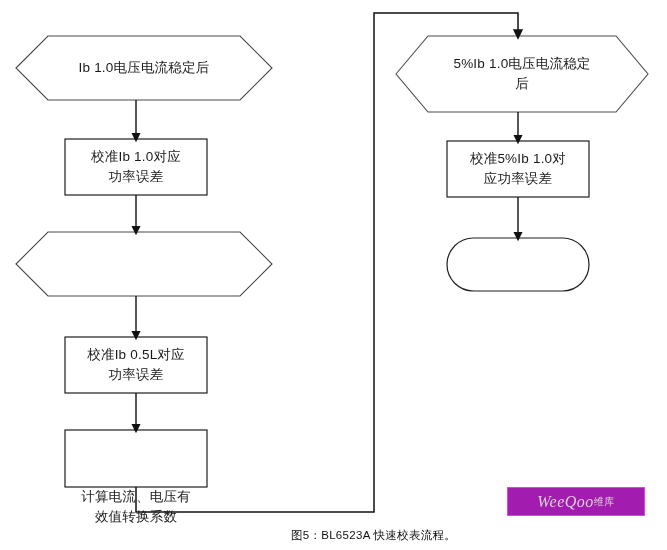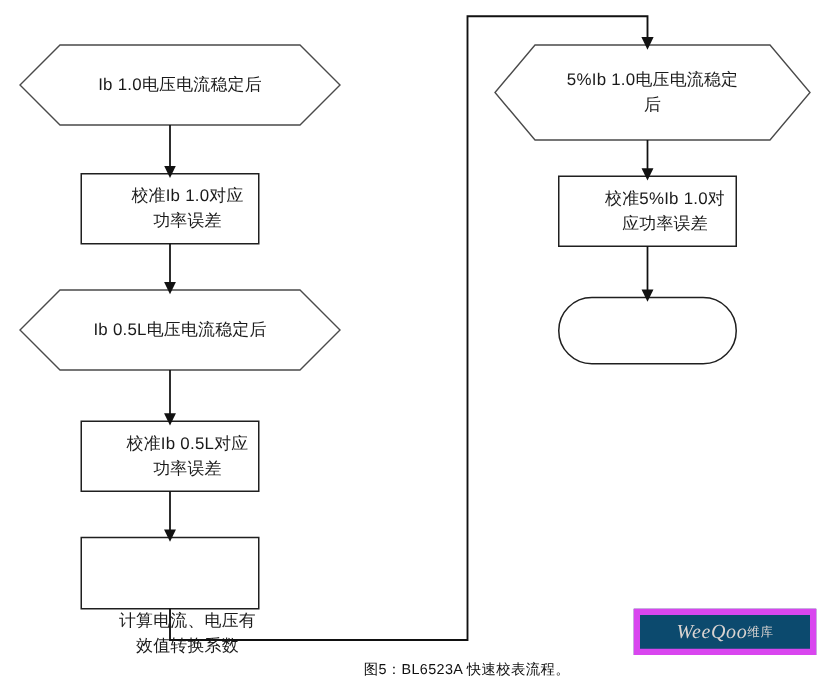--- a/index.html
+++ b/index.html
@@ -37,43 +37,43 @@
     text-align: center;
     color: #1a1a1a;
     font-family: "Liberation Sans", sans-serif;
     font-size: 13.5px;
     line-height: 20px;
     letter-spacing: 0.2px;
     white-space: pre-line;
     pointer-events: none;
   }
   .hex-label { font-size: 13.5px; }
-  .box-label { font-size: 13.5px; padding-left: 14px; }
+  .box-label { font-size: 13.5px; }
   .term-label { font-size: 14px; }
 
   #caption {
     position: absolute;
     left: 0;
     top: 528px;
     width: 667px;
     text-align: center;
     font-family: "Liberation Sans", sans-serif;
     font-size: 11.5px;
     color: #111111;
     letter-spacing: 0.3px;
     padding-left: 40px;
   }
   #watermark {
     position: absolute;
     left: 507px;
     top: 487px;
     width: 136px;
     height: 27px;
-    border: 5px solid #d946ef;
-    background: #0c4a6e;
+    border: 1px solid #d946ef;
+    background: #a21caf;
     display: flex;
     align-items: center;
     justify-content: center;
     font-family: "Liberation Serif", serif;
     font-style: italic;
     font-size: 16px;
     color: #d9d3d0;
     letter-spacing: 0.5px;
   }
   #watermark .wm-cn {
@@ -124,21 +124,20 @@
     <line x1="518" y1="112" x2="518" y2="139" stroke="#111111" stroke-width="1.4" marker-end="url(#arrowhead)"></line>
 
     <line x1="518" y1="197" x2="518" y2="236" stroke="#111111" stroke-width="1.4" marker-end="url(#arrowhead)"></line>
   </svg>
 
   <div class="node-label hex-label" style="left:16px; top:36px; width:256px; height:64px;">Ib 1.0电压电流稳定后</div>
 
   <div class="node-label box-label" style="left:65px; top:139px; width:142px; height:56px;">校准Ib 1.0对应
 功率误差</div>
 
-  <div class="node-label hex-label" style="left:16px; top:232px; width:256px; height:64px;">Ib 0.5L电压电流稳定后</div>
 
   <div class="node-label box-label" style="left:65px; top:337px; width:142px; height:56px;">校准Ib 0.5L对应
 功率误差</div>
 
   <div class="node-label box-label" style="left:65px; top:430px; width:142px; height:57px;margin-top:48px;">计算电流、电压有
 效值转换系数</div>
 
   <div class="node-label hex-label" style="left:410px; top:36px; width:224px; height:76px;">5%Ib 1.0电压电流稳定
 后</div>
 

